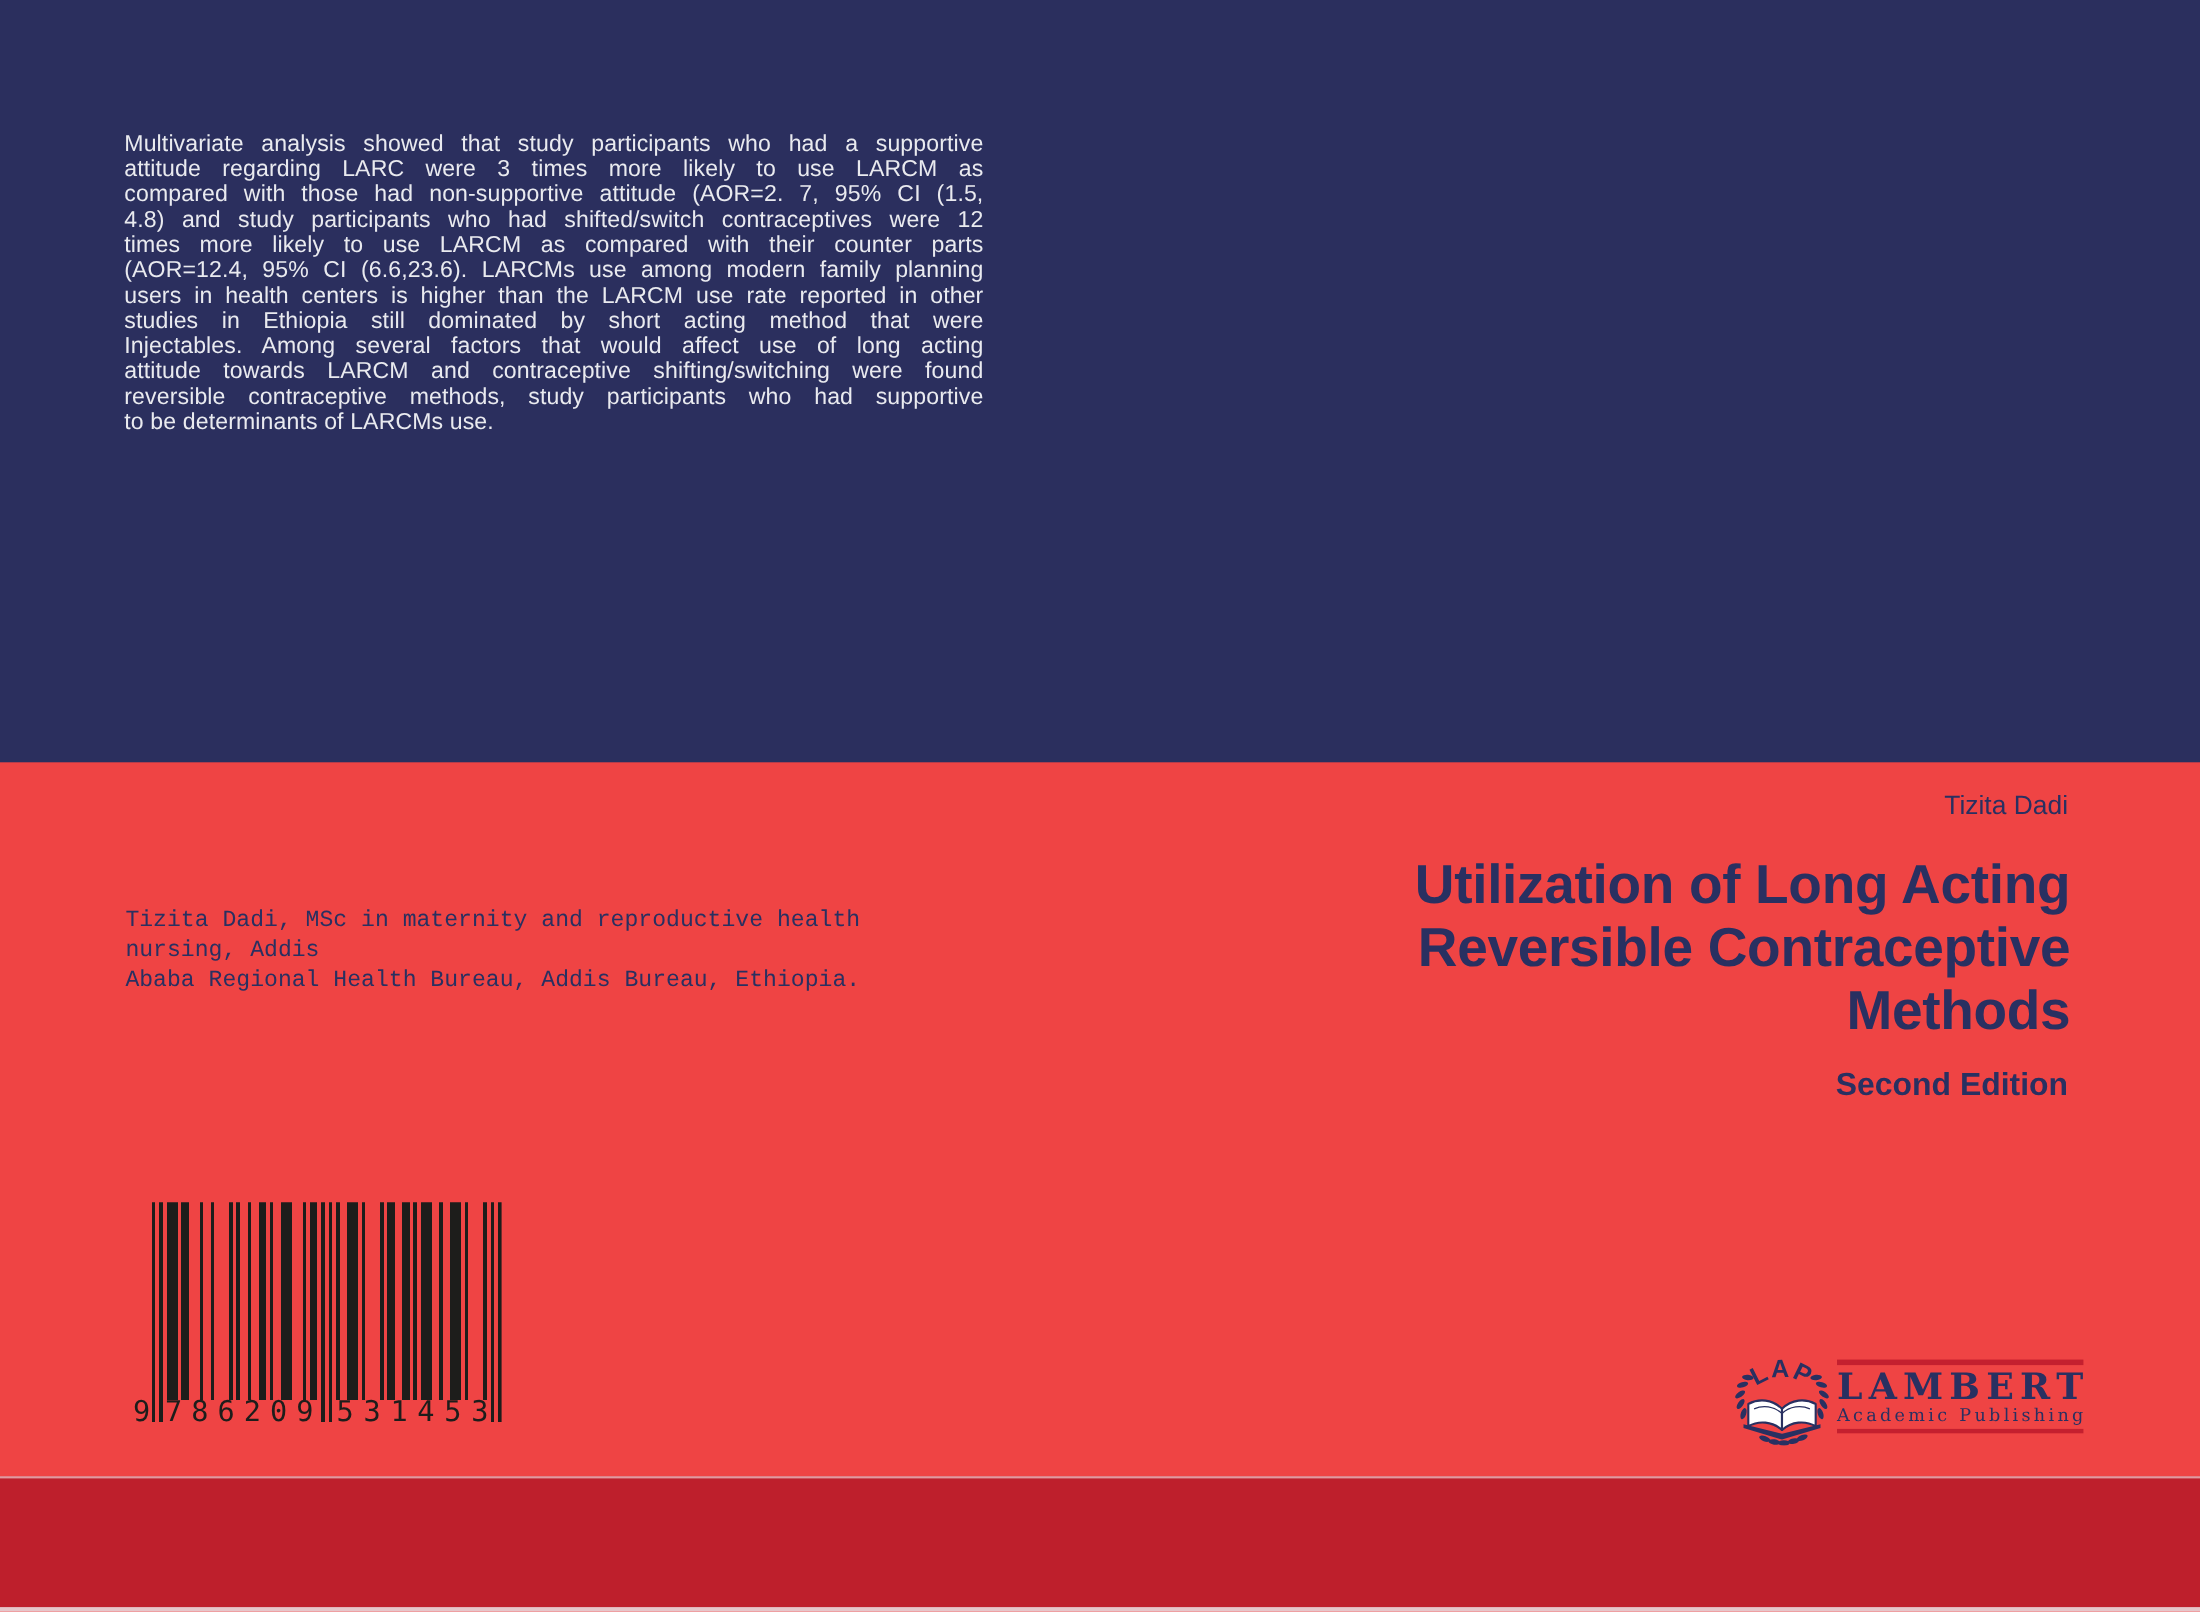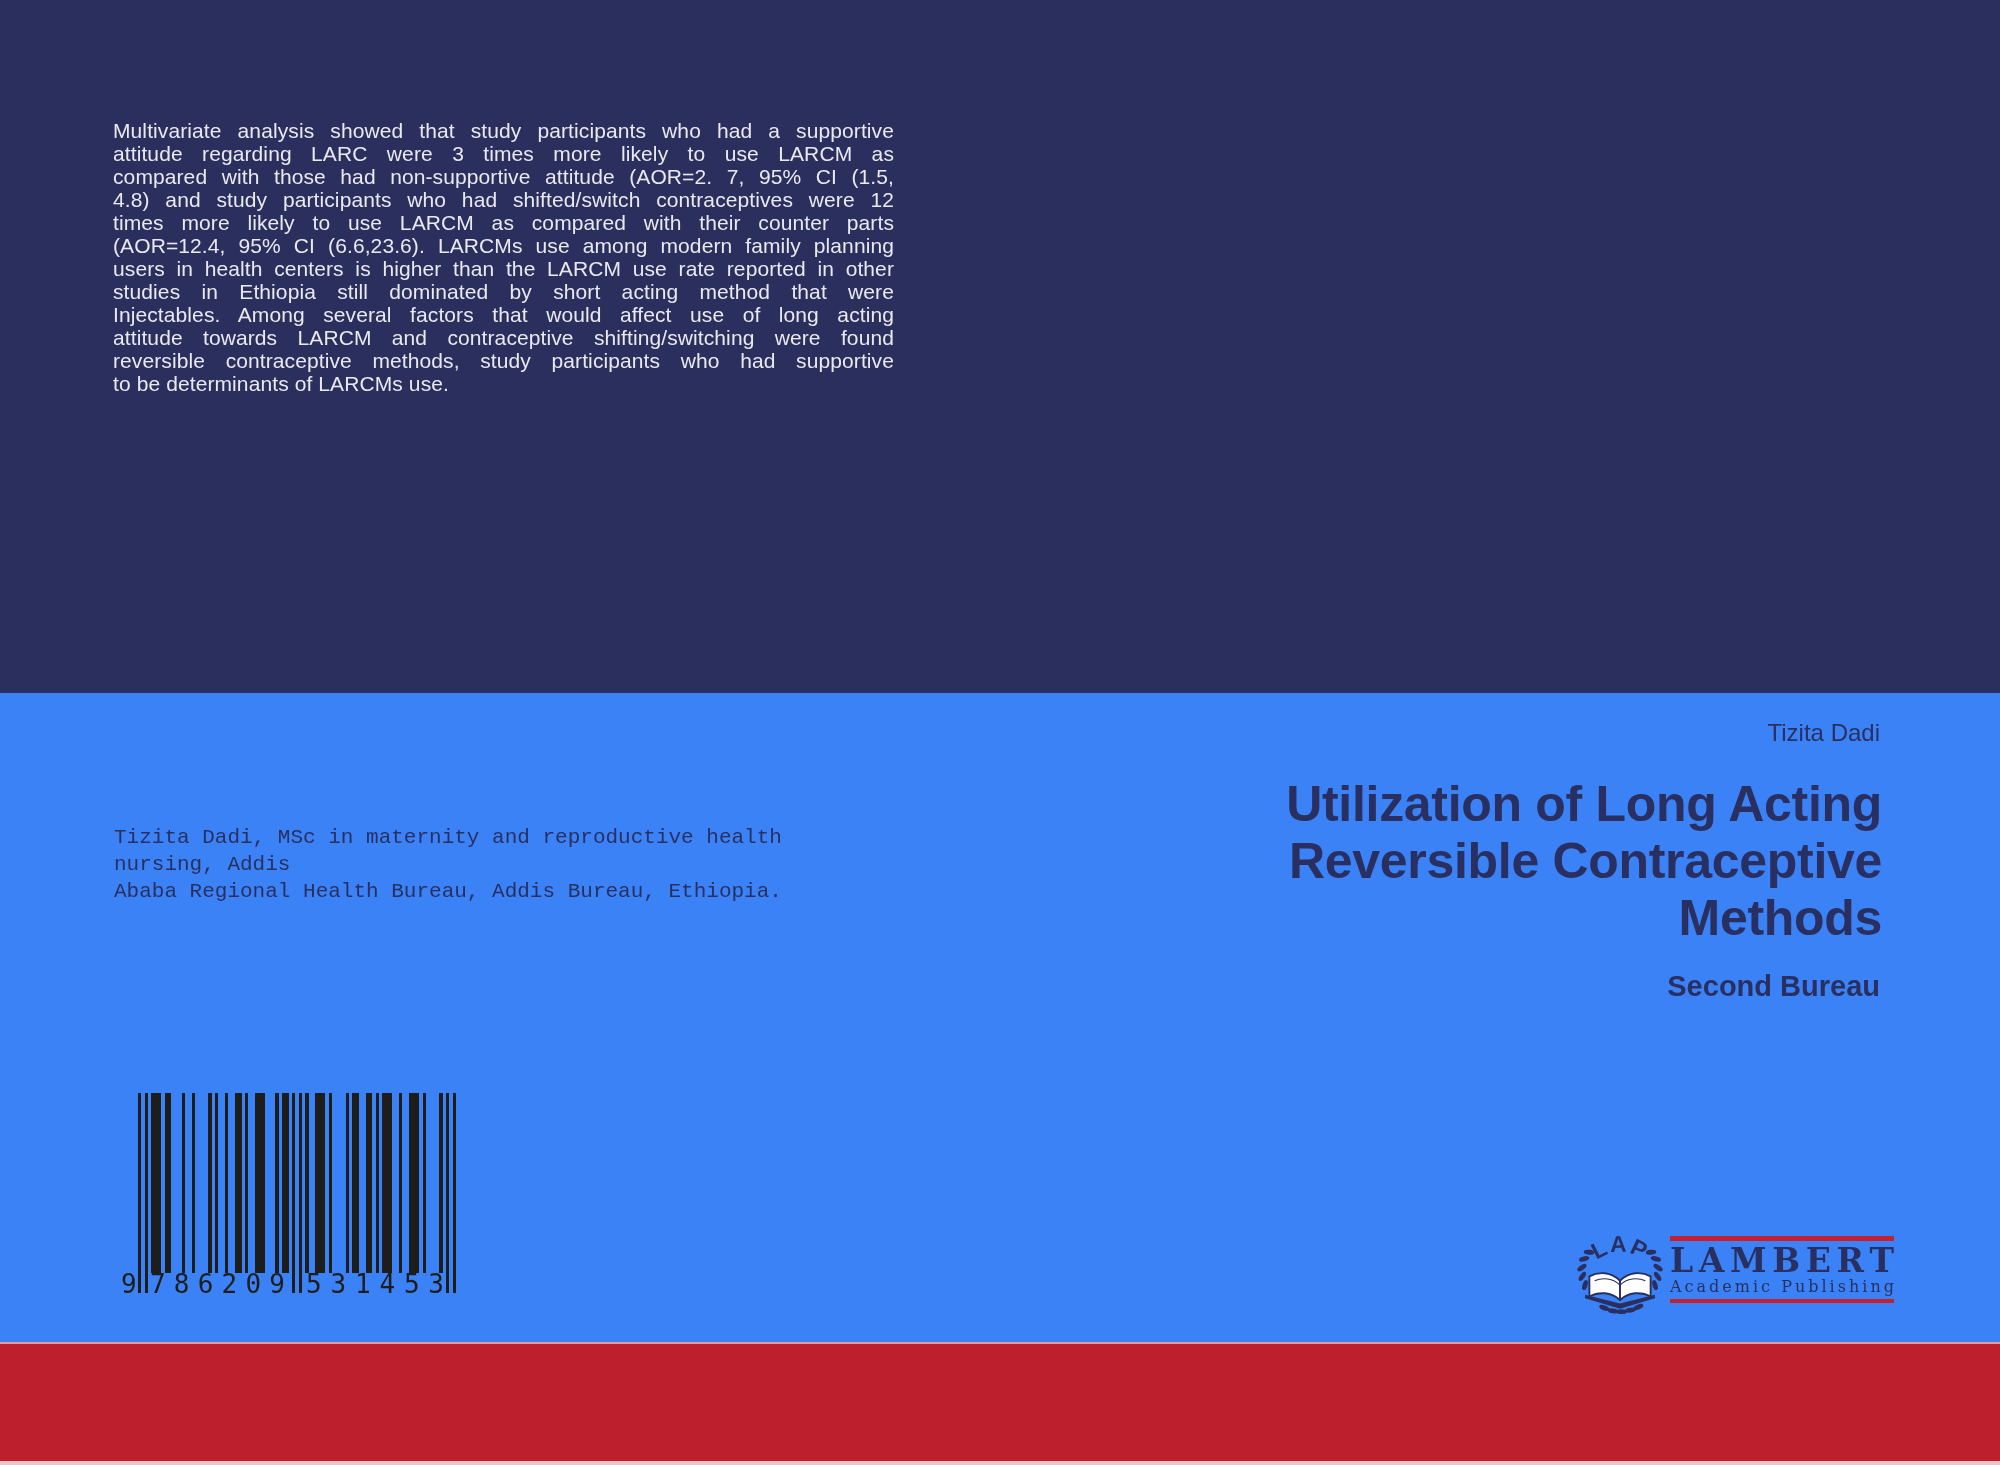--- a/index.html
+++ b/index.html
@@ -1,16 +1,16 @@
 <!DOCTYPE html>
 <html><head>
 <meta charset="utf-8">
 <style>
   html,body{margin:0;padding:0;background:#ffffff;}
-  .cover{position:relative;width:2000px;height:1465px;background:#3b82f6;
+  .cover{position:relative;width:2000px;height:1465px;background:#ef4444;
          font-family:"Liberation Sans",sans-serif;overflow:hidden;}
 
   
   .band-navy{position:absolute;left:0;top:0;width:100%;height:693px;background:#2b2f5e;}
   .band-red{position:absolute;left:0;top:1342px;width:100%;height:123px;background:#be1f2c;}
   .band-red::before{content:"";position:absolute;left:0;top:0;right:0;height:2px;background:rgba(255,255,255,.55);}
   .band-red::after{content:"";position:absolute;left:0;bottom:0;right:0;height:4px;background:#e6c6ca;}
 
   
   .abstract{position:absolute;left:113px;top:119px;width:781px;
@@ -149,21 +149,21 @@
 
   <div class="author-name">Tizita Dadi</div>
 
   <div class="title-block">
 
   <div>Utilization of Long Acting</div>
       <div>Reversible Contraceptive</div>
       <div>Methods</div>
     </div>
 
-  <div class="edition">Second Bureau</div>
+  <div class="edition">Second Edition</div>
 
   <div class="publisher">
     <svg class="emblem" viewBox="0 0 100 96">
       <g fill="#293061">
         <ellipse cx="10" cy="63" rx="6" ry="2.8" transform="rotate(-72 10 63)"></ellipse>
         <ellipse cx="7" cy="53" rx="6" ry="2.8" transform="rotate(-55 7 53)"></ellipse>
         <ellipse cx="6.5" cy="43" rx="6" ry="2.8" transform="rotate(-35 6.5 43)"></ellipse>
         <ellipse cx="9" cy="33" rx="6" ry="2.8" transform="rotate(-15 9 33)"></ellipse>
         <ellipse cx="14.5" cy="25.5" rx="6" ry="2.8" transform="rotate(5 14.5 25.5)"></ellipse>
         <ellipse cx="90" cy="63" rx="6" ry="2.8" transform="rotate(72 90 63)"></ellipse>

